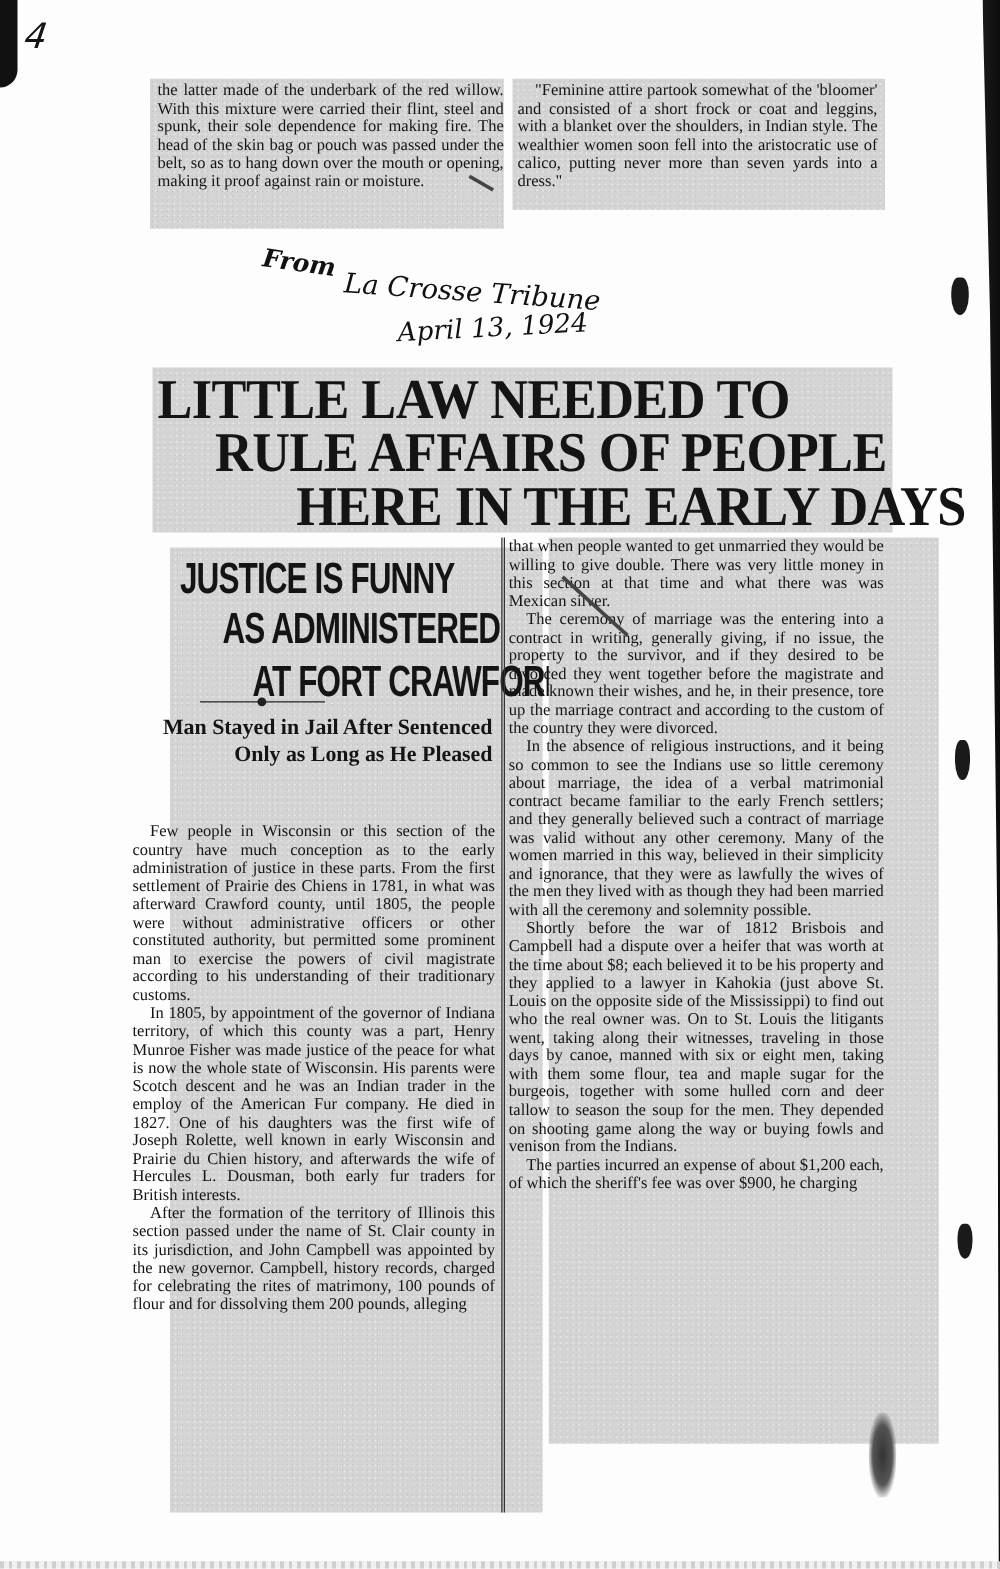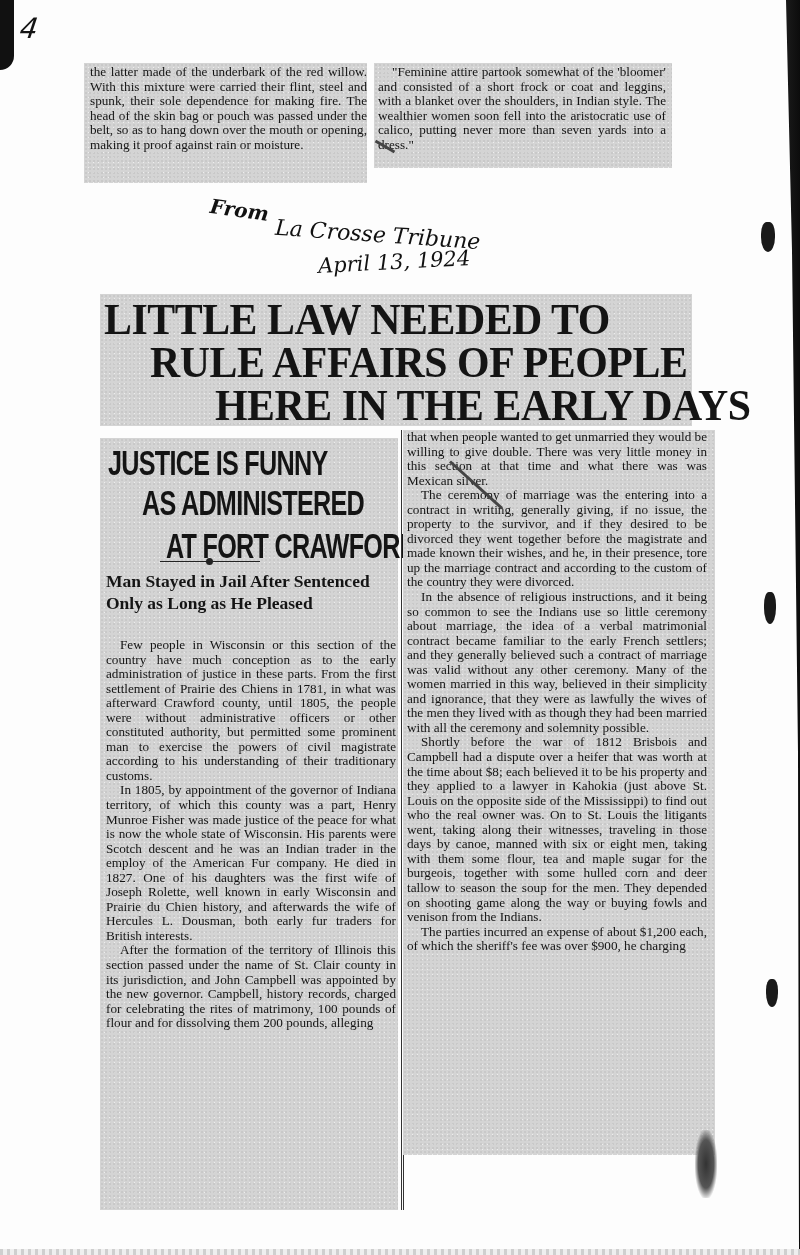--- a/index.html
+++ b/index.html
@@ -26,38 +26,39 @@
     position: absolute; left: 20px; top: 12px;
     font-family: "DejaVu Sans", sans-serif; font-size: 28px; font-style: italic;
     transform: skewX(-8deg);
   }
   .clip {
     position: absolute;
     background: #d4d4d4;
     background-image: radial-gradient(#bbb 0.6px, transparent 0.8px), radial-gradient(#eee 0.6px, transparent 0.8px);
     background-size: 4px 4px, 5px 5px;
     background-position: 0 0, 2px 2px;
+    margin-left: 36px;
   }
   .clip p { margin: 0; }
   .body-text {
     font-size: 13.2px; line-height: 14.55px; text-align: justify;
     hyphens: manual;
   }
   .indent { text-indent: 14px; }
   .top-left { left: 84px; top: 63px; width: 283px; height: 120px; padding: 2px 0 0 6px; box-sizing: border-box; }
   .top-right { left: 374px; top: 63px; width: 298px; height: 105px; padding: 2px 6px 0 4px; box-sizing: border-box; }
   .handwriting {
     position: absolute;
     font-family: "DejaVu Serif", serif; font-style: italic;
     color: #111;
   }
   .hw-from { left: 210px; top: 198px; font-size: 20px; font-weight: bold; transform: rotate(8deg); }
   .hw-paper { left: 275px; top: 222px; font-size: 22px; transform: rotate(4deg); }
   .hw-date { left: 318px; top: 250px; font-size: 21px; transform: rotate(-3deg); }
-  .headline-box { left: 100px; top: 294px; width: 592px; height: 132px; }
+  .headline-box { left: 86px; top: 294px; width: 592px; height: 132px; }
   .headline-line {
     position: absolute; white-space: nowrap;
     font-family: "Liberation Serif", serif; font-weight: bold;
     font-size: 45px; line-height: 45px; letter-spacing: -0.5px;
     transform: scaleX(0.93); transform-origin: left top;
   }
   .hl1 { left: 4px; top: 3px; }
   .hl2 { left: 50px; top: 46px; }
   .hl3 { left: 115px; top: 89px; }
   .col-left { left: 100px; top: 438px; width: 298px; height: 772px; }
@@ -75,23 +76,23 @@
   .sh2 { position: absolute; left: 42px; top: 46px; }
   .sh3 { position: absolute; left: 66px; top: 89px; }
   .rule-dot {
     position: absolute; left: 160px; top: 561px; width: 100px; height: 1px; background: #222;
   }
   .rule-dot::after {
     content: ""; position: absolute; left: 46px; top: -3px; width: 7px; height: 7px; border-radius: 50%; background: #222;
   }
   .deck {
     position: absolute; left: 106px; top: 570px; width: 288px;
-    font-weight: bold; font-size: 17.5px; line-height: 22px; text-align: left;
+    font-weight: bold; font-size: 17.5px; line-height: 22px; text-align: right;
   }
-  .left-body { position: absolute; left: 106px; top: 638px; width: 290px; }
+  .left-body { position: absolute; left: 106px; top: 658px; width: 290px; }
   .right-body { position: absolute; left: 407px; top: 430px; width: 300px; }
   .stain {
     position: absolute; left: 695px; top: 1130px; width: 22px; height: 68px;
     background: radial-gradient(ellipse at center, #333 0%, #555 50%, rgba(80,80,80,0) 75%);
   }
   .pencil-mark {
     position: absolute; left: 450px; top: 460px; width: 70px; height: 3px;
     background: #444; transform: rotate(42deg); transform-origin: left center;
   }
   .pencil-mark2 {

